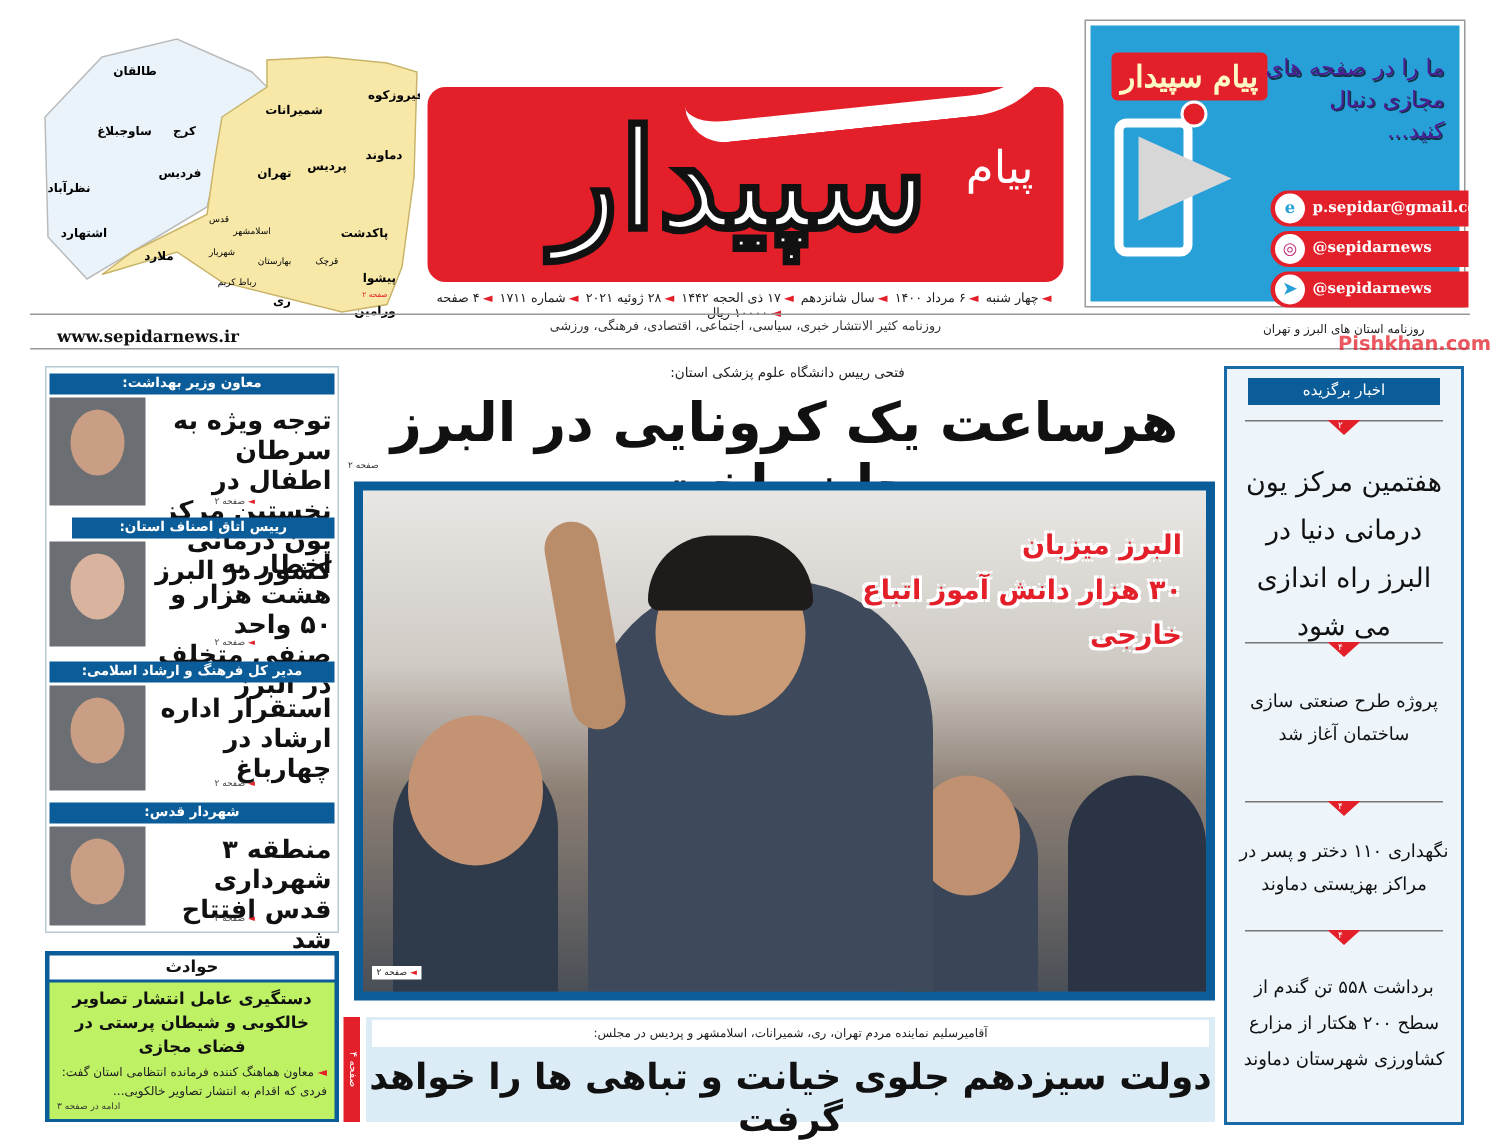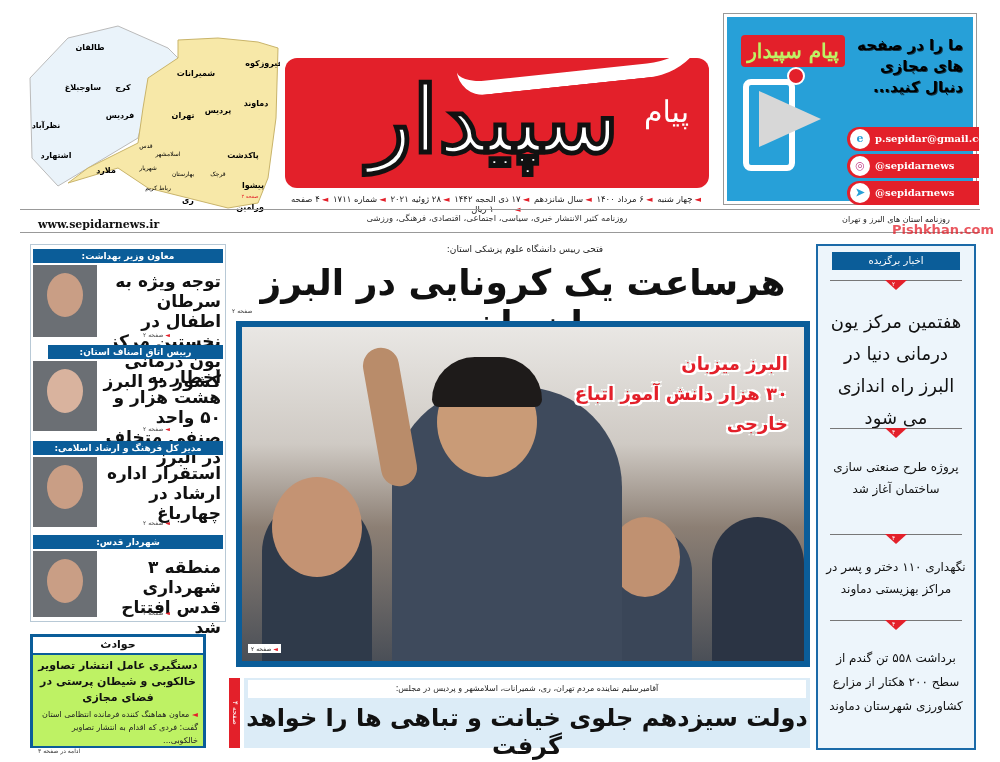--- a/index.html
+++ b/index.html
@@ -12,38 +12,38 @@
   .logo-sub { position: absolute; right: 20px; top: 36px; font-family: "DejaVu Serif", serif; font-size: 30px; color: #fff; direction: rtl; }
   .swoosh { position: absolute; left: 170px; top: -44px; width: 260px; height: 70px; border-bottom: 14px solid #fff; border-radius: 0 0 160px 60px; transform: rotate(-6deg); }
   .dateline { left: 285px; top: 194px; width: 424px; font-size: 8.5px; color: #222; direction: rtl; text-align: center; }
   .dateline .tri { color: #e3202a; margin: 0 2px; }
   .rule { height: 1px; background: #999; }
   .subline { left: 285px; top: 213px; width: 424px; font-size: 8.5px; color: #333; direction: rtl; text-align: center; }
   .url { left: 38px; top: 218px; font-family: "DejaVu Serif", serif; font-size: 11px; font-weight: bold; color: #111; }
   .topright-label { left: 842px; top: 215px; font-size: 8px; color: #222; direction: rtl; }
   
   .social { left: 724px; top: 14px; width: 252px; height: 190px; background: #27a0d8; border: 3px solid #fff; outline: 1px solid #999; }
-  .social .mini-logo { position: absolute; left: 14px; top: 18px; width: 104px; height: 32px; background: #e3202a; border-radius: 4px; color: #bef264; font-family: "DejaVu Serif", serif; font-size: 20px; font-weight: bold; text-align: center; direction: rtl; line-height: 32px; }
-  .social .follow { position: absolute; right: 10px; top: 18px; width: 120px; color: #000000; font-size: 15px; font-weight: bold; direction: rtl; text-align: right; line-height: 21px; text-shadow: 1px 1px 0 #134; }
+  .social .mini-logo { position: absolute; left: 14px; top: 18px; width: 104px; height: 32px; background: #e3202a; border-radius: 4px; color: #fef9c3; font-family: "DejaVu Serif", serif; font-size: 20px; font-weight: bold; text-align: center; direction: rtl; line-height: 32px; }
+  .social .follow { position: absolute; right: 10px; top: 18px; width: 120px; color: #4c1d95; font-size: 15px; font-weight: normal; direction: rtl; text-align: right; line-height: 21px; text-shadow: 1px 1px 0 #134; }
   .phone { position: absolute; left: 16px; top: 62px; width: 52px; height: 92px; border: 6px solid #fff; border-radius: 8px; }
   .phone-dot { position: absolute; left: 60px; top: 50px; width: 18px; height: 18px; border-radius: 50%; background: #e3202a; border: 2px solid #fff; }
   .megaphone { position: absolute; left: 32px; top: 74px; width: 0; height: 0; border-top: 28px solid transparent; border-bottom: 28px solid transparent; border-left: 62px solid #d7d7d7; }
   .chip { position: absolute; left: 120px; width: 132px; height: 24px; background: #e3202a; border-radius: 12px 0 0 12px; color: #fff; font-family: "DejaVu Serif", serif; font-size: 10px; font-weight: bold; line-height: 24px; padding-left: 28px; }
   .chip .ic { position: absolute; left: 3px; top: 2px; width: 20px; height: 20px; border-radius: 50%; background: #fff; color: #27a0d8; font-size: 11px; text-align: center; line-height: 20px; }
   
   .leftcol { left: 30px; top: 244px; width: 196px; height: 378px; border: 1px solid #b8c9d6; background: #fff; }
   .lblock { position: absolute; left: 2px; width: 190px; }
   .lhead { background: #0b5d99; color: #fff; font-size: 9px; font-weight: bold; text-align: center; direction: rtl; height: 14px; line-height: 14px; }
   .lphoto { position: absolute; left: 0; top: 16px; width: 64px; background: #6b6f74; }
   .lphoto .face { position: absolute; left: 14px; top: 8px; width: 36px; height: 44px; border-radius: 50%; background: #c99e85; }
   .ltext { position: absolute; left: 68px; right: 2px; top: 22px; font-size: 17px; font-weight: bold; color: #111; direction: rtl; text-align: right; line-height: 20px; }
   .lpage { position: absolute; left: 110px; font-size: 6px; color: #444; direction: rtl; }
   .lpage::before { content: "◄ "; color: #e3202a; }
   
-  .acc { left: 30px; top: 634px; width: 176px; height: 114px; background: #0b5d99; padding: 3px; }
+  .acc { left: 30px; top: 634px; width: 196px; height: 114px; background: #0b5d99; padding: 3px; }
   .acc-head { background: #fff; color: #111; font-size: 11px; font-weight: bold; text-align: center; height: 16px; line-height: 16px; direction: rtl; }
   .acc-body { background: #bef264; height: 91px; margin-top: 2px; padding: 3px 5px; direction: rtl; text-align: center; }
   .acc-title { font-size: 11px; font-weight: bold; color: #111; line-height: 16px; }
   .acc-lead { font-size: 8px; color: #222; text-align: right; line-height: 13px; margin-top: 2px; }
   .acc-lead .tri { color: #e3202a; }
   .acc-more { font-size: 6px; color: #333; text-align: left; direction: rtl; }
   
   .kicker { left: 240px; top: 244px; width: 570px; text-align: center; font-size: 9px; color: #222; direction: rtl; }
   .headline { left: 236px; top: 262px; width: 574px; text-align: center; font-size: 36px; font-weight: bold; color: #111; direction: rtl; letter-spacing: -1px; }
   .hl-page { left: 232px; top: 307px; font-size: 6px; color: #333; direction: rtl; }

